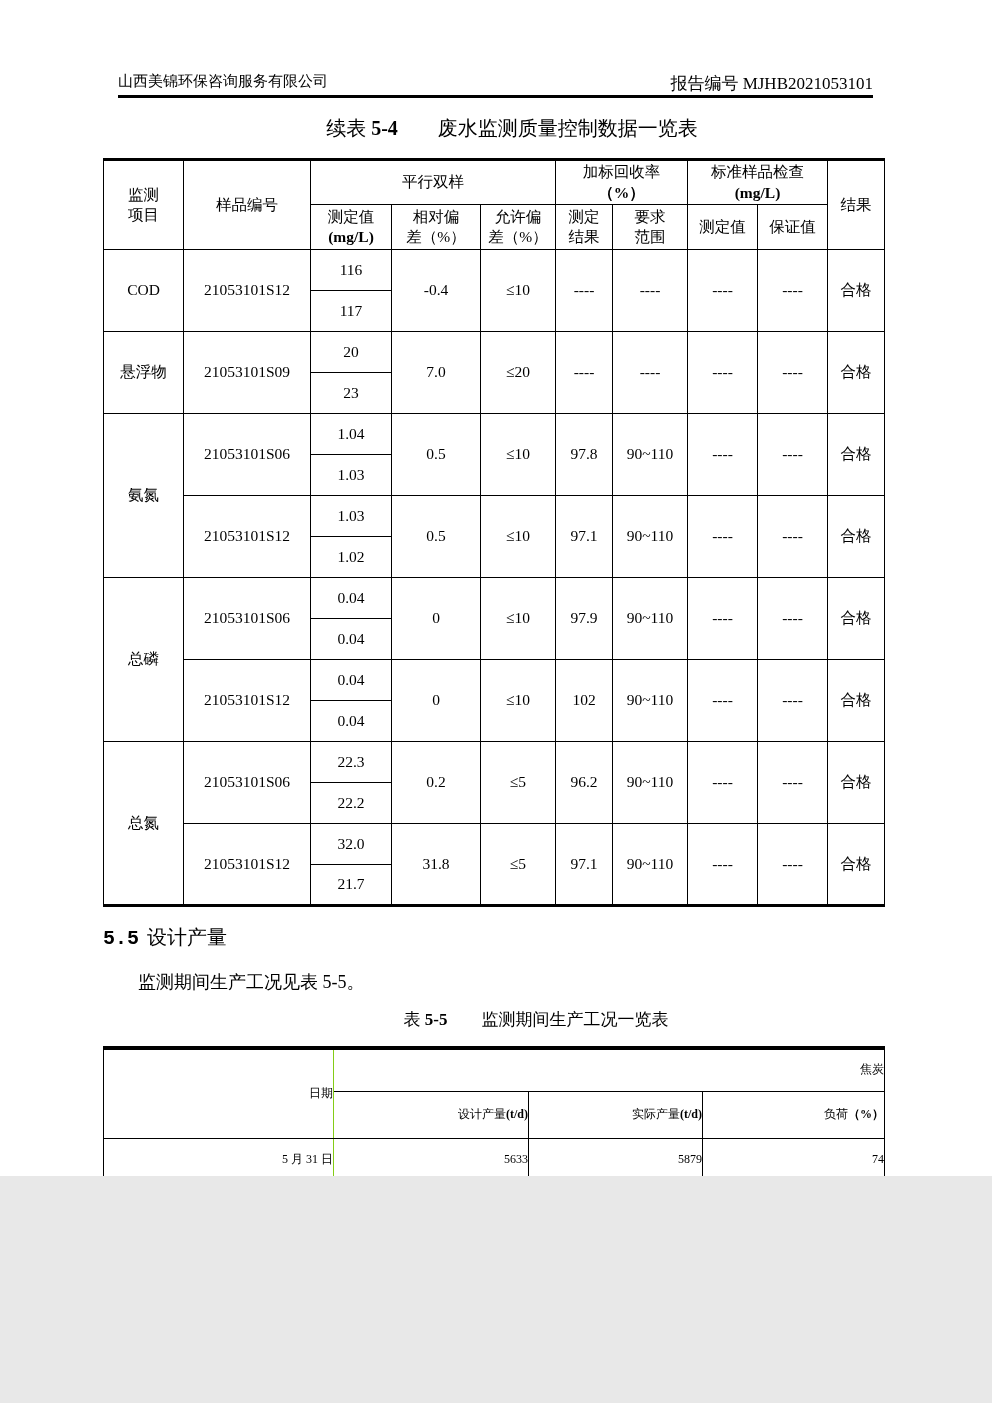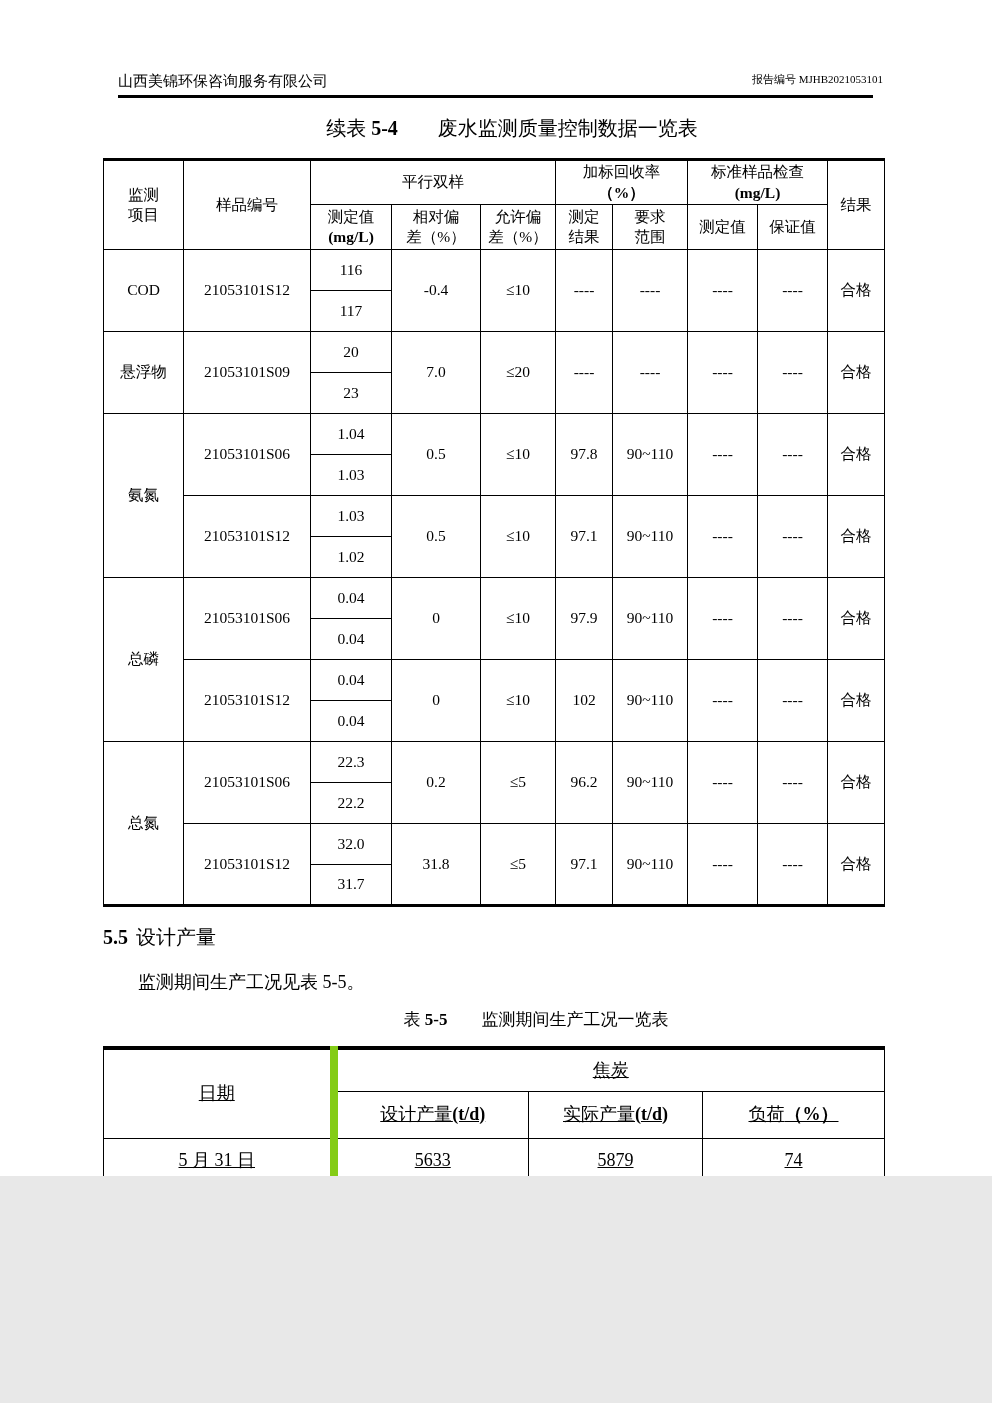--- a/index.html
+++ b/index.html
@@ -6,21 +6,21 @@
   .page {
     position:relative; width:992px; height:1176px; margin:0 auto;
     background:#ffffff; color:#000;
     font-family:"Liberation Serif","DejaVu Serif",serif;
     overflow:hidden;
   }
   .b { font-weight:bold; }
 
   
   .hdr-company { position:absolute; left:118px; top:72px; font-size:15px; }
-  .hdr-report  { position:absolute; right:109px; top:72px; font-size:11px; }
+  .hdr-report  { position:absolute; right:119px; top:72px; font-size:17px; }
   .hdr-rule    { position:absolute; left:118px; top:95px; width:755px; height:3px; background:#000; }
 
   
   .t1-title { position:absolute; left:0; top:115px; width:100%; text-align:center; font-size:20px;padding-left:16px; }
   .t1-title .gap { display:inline-block; width:40px; }
 
   
   table { border-collapse:collapse; table-layout:fixed; }
   #t1 {
     position:absolute; left:103px; top:158px; width:781px;
@@ -28,37 +28,37 @@
   }
   #t1 th, #t1 td {
     border:1px solid #000; padding:0; text-align:center; vertical-align:middle;
     font-size:15.5px; font-weight:normal; line-height:1.3; white-space:pre-line;
   }
   #t1 thead tr { height:45px; }
   #t1 tbody tr { height:41px; }
 
   
   .sec-heading { position:absolute; left:103px; top:924px; font-size:20px; }
-  .sec-heading .num { margin-right:8px; }
+  .sec-heading .num { margin-right:8px;font-family:Liberation Mono, monospace; }
   .paragraph   { position:absolute; left:138px; top:970px; font-size:18px;text-align:right; }
 
   
   .t2-title { position:absolute; left:0; top:1008px; width:100%; text-align:center; font-size:17px;margin-left:40px; }
   .t2-title .gap { display:inline-block; width:34px; }
 
   
   #t2 {
     position:absolute; left:103px; top:1046px; width:781px;
     border-top:4px solid #000; border-bottom:4px solid #000;
   }
   #t2 td {
-    border:1.5px solid #000; padding:0; text-align:center; vertical-align:middle;
-    font-size:18px; line-height:1.3;text-decoration:underline;
-  }
-  #t2 .thickR { border-right:8px solid #84cc16; }
+    border:1.5px solid #000; padding:0; text-align:right; vertical-align:middle;
+    font-size:12px; line-height:1.3;
+  }
+  #t2 .thickR { border-right:1px solid #84cc16; }
   #t2 tr.r1 { height:43px; }
   #t2 tr.r2 { height:47px; }
   #t2 tr.r3 { height:46px; }
 
   
   .footer { position:absolute; left:0; top:1272px; width:100%; text-align:center;
             font-size:14px; letter-spacing:3px;font-family:Liberation Mono, monospace; }
 </style>
 </head>
 <body>
@@ -227,21 +227,21 @@
         <td>32.0</td>
         <td rowspan="2">31.8</td>
         <td rowspan="2">≤5</td>
         <td rowspan="2">97.1</td>
         <td rowspan="2">90~110</td>
         <td rowspan="2">----</td>
         <td rowspan="2">----</td>
         <td rowspan="2">合格</td>
       </tr>
       <tr>
-        <td>31.7</td>
+        <td>21.7</td>
       </tr>
     </tbody>
   </table>
 
   <div class="sec-heading">
     <span class="b num">5.5</span><span>设计产量</span>
   </div>
   <div class="paragraph">监测期间生产工况见表 5-5。</div>
 
   <div class="t2-title">

